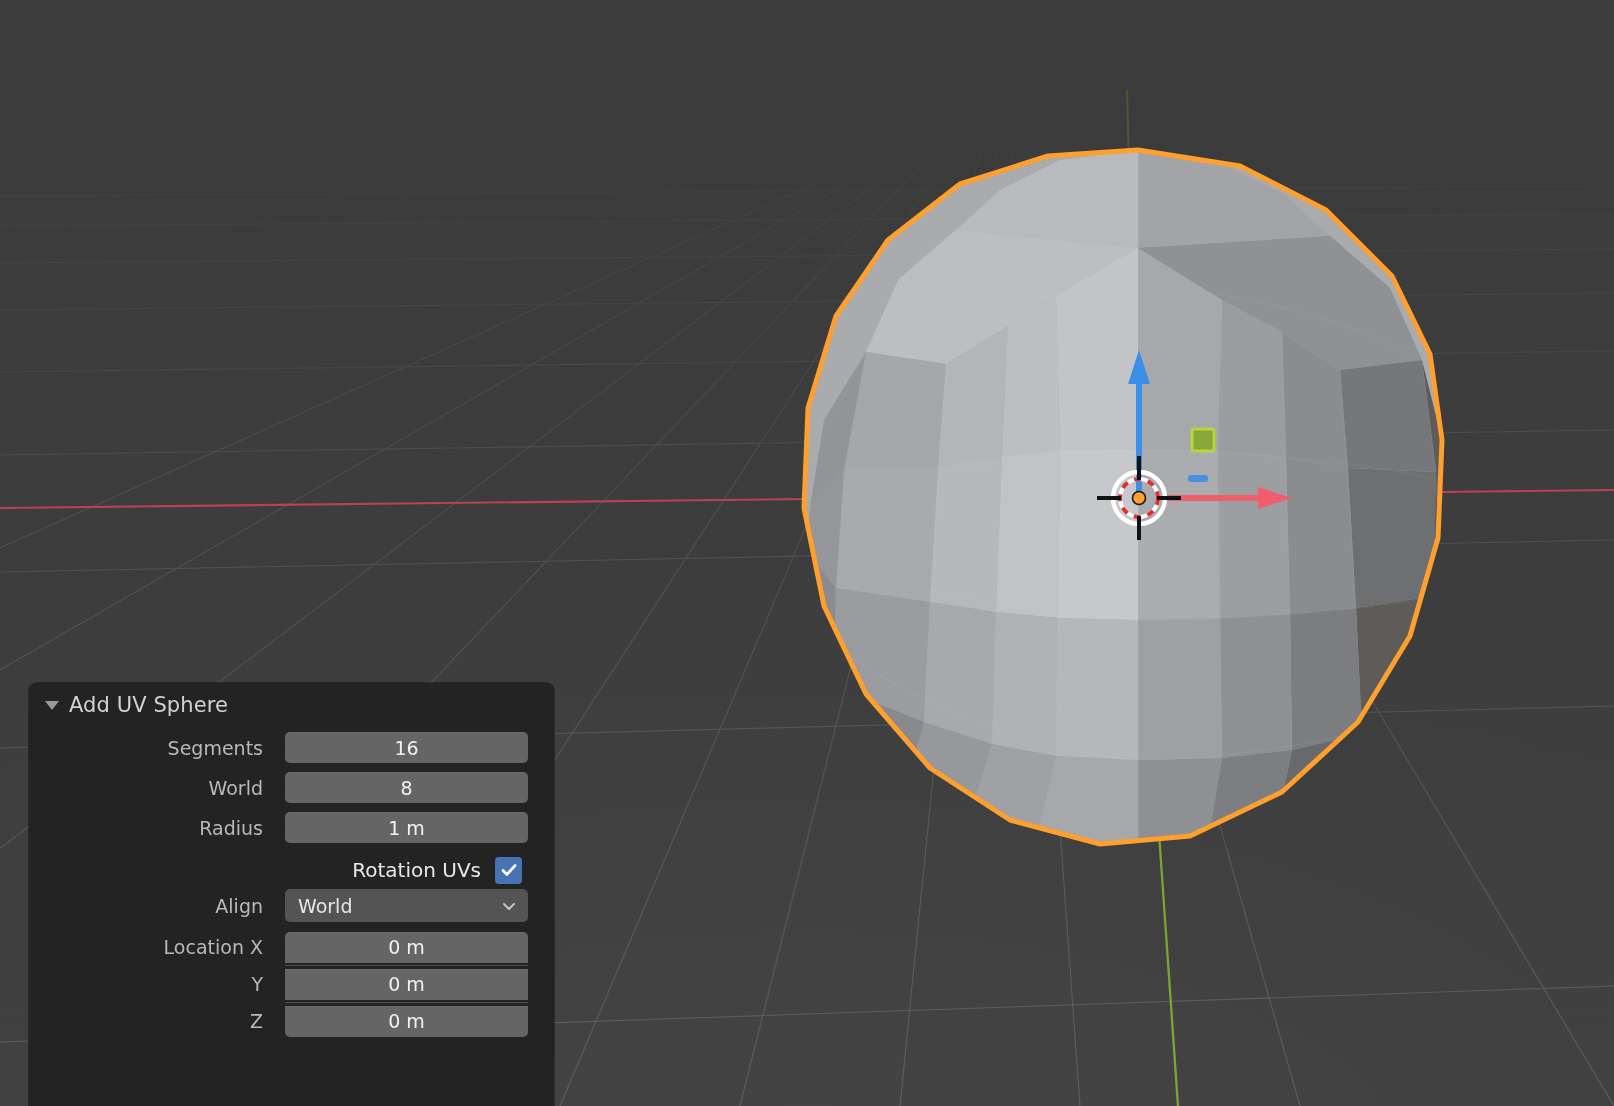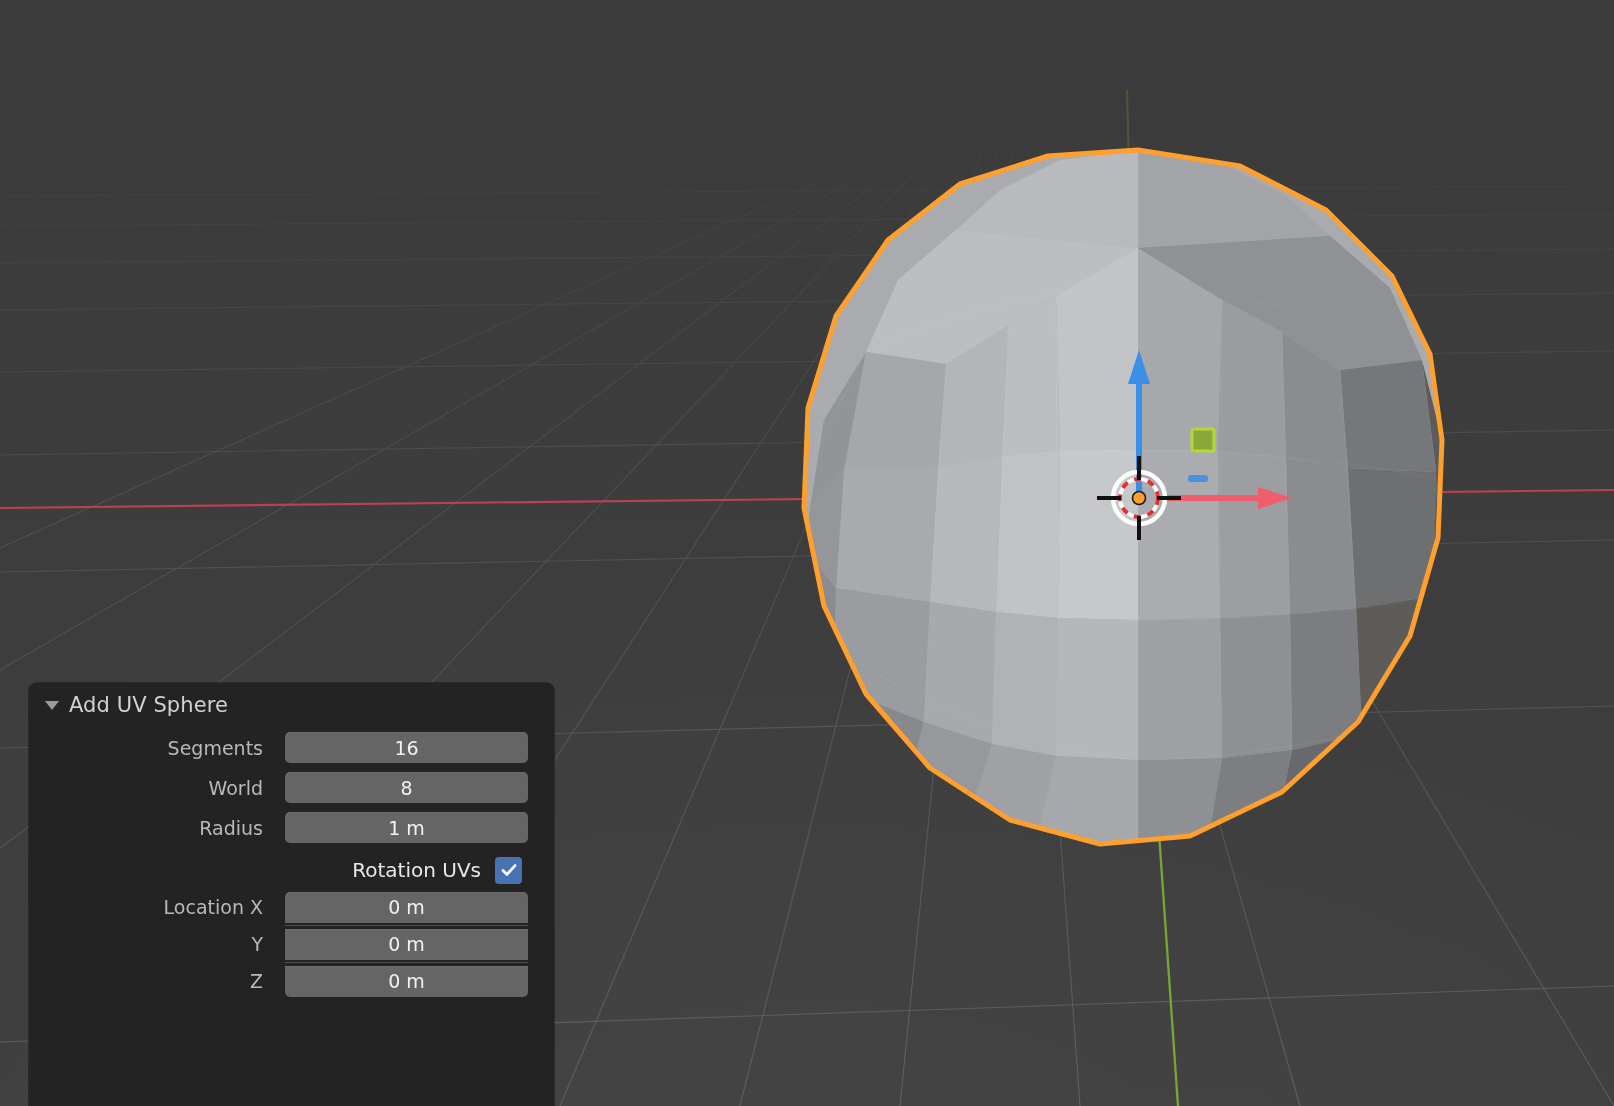--- a/index.html
+++ b/index.html
@@ -285,20 +285,29 @@
 
       <div class="checkbox-row">
         <span class="cb-label">Rotation UVs</span>
         <span class="cb">
           <svg width="18" height="18" viewBox="0 0 18 18">
             <path d="M3 9.4 L7 13.4 L15 4.6" fill="none" stroke="#ffffff" stroke-width="2.8" stroke-linecap="round" stroke-linejoin="round"></path>
           </svg>
         </span>
       </div>
 
+      <div class="row">
+        <div class="row-label">Align</div>
+        <div class="dd">
+          <span>World</span>
+          <svg class="chev" viewBox="0 0 16 16">
+            <path d="M3 6 L8 11 L13 6" fill="none" stroke="#d8d8d8" stroke-width="2" stroke-linecap="round" stroke-linejoin="round"></path>
+          </svg>
+        </div>
+      </div>
 
       <div class="vec-group">
         <div class="row">
           <div class="row-label">Location X</div>
           <div class="num-field">0 m</div>
         </div>
         <div class="vec-sep"></div>
         <div class="row">
           <div class="row-label">Y</div>
           <div class="num-field">0 m</div>

